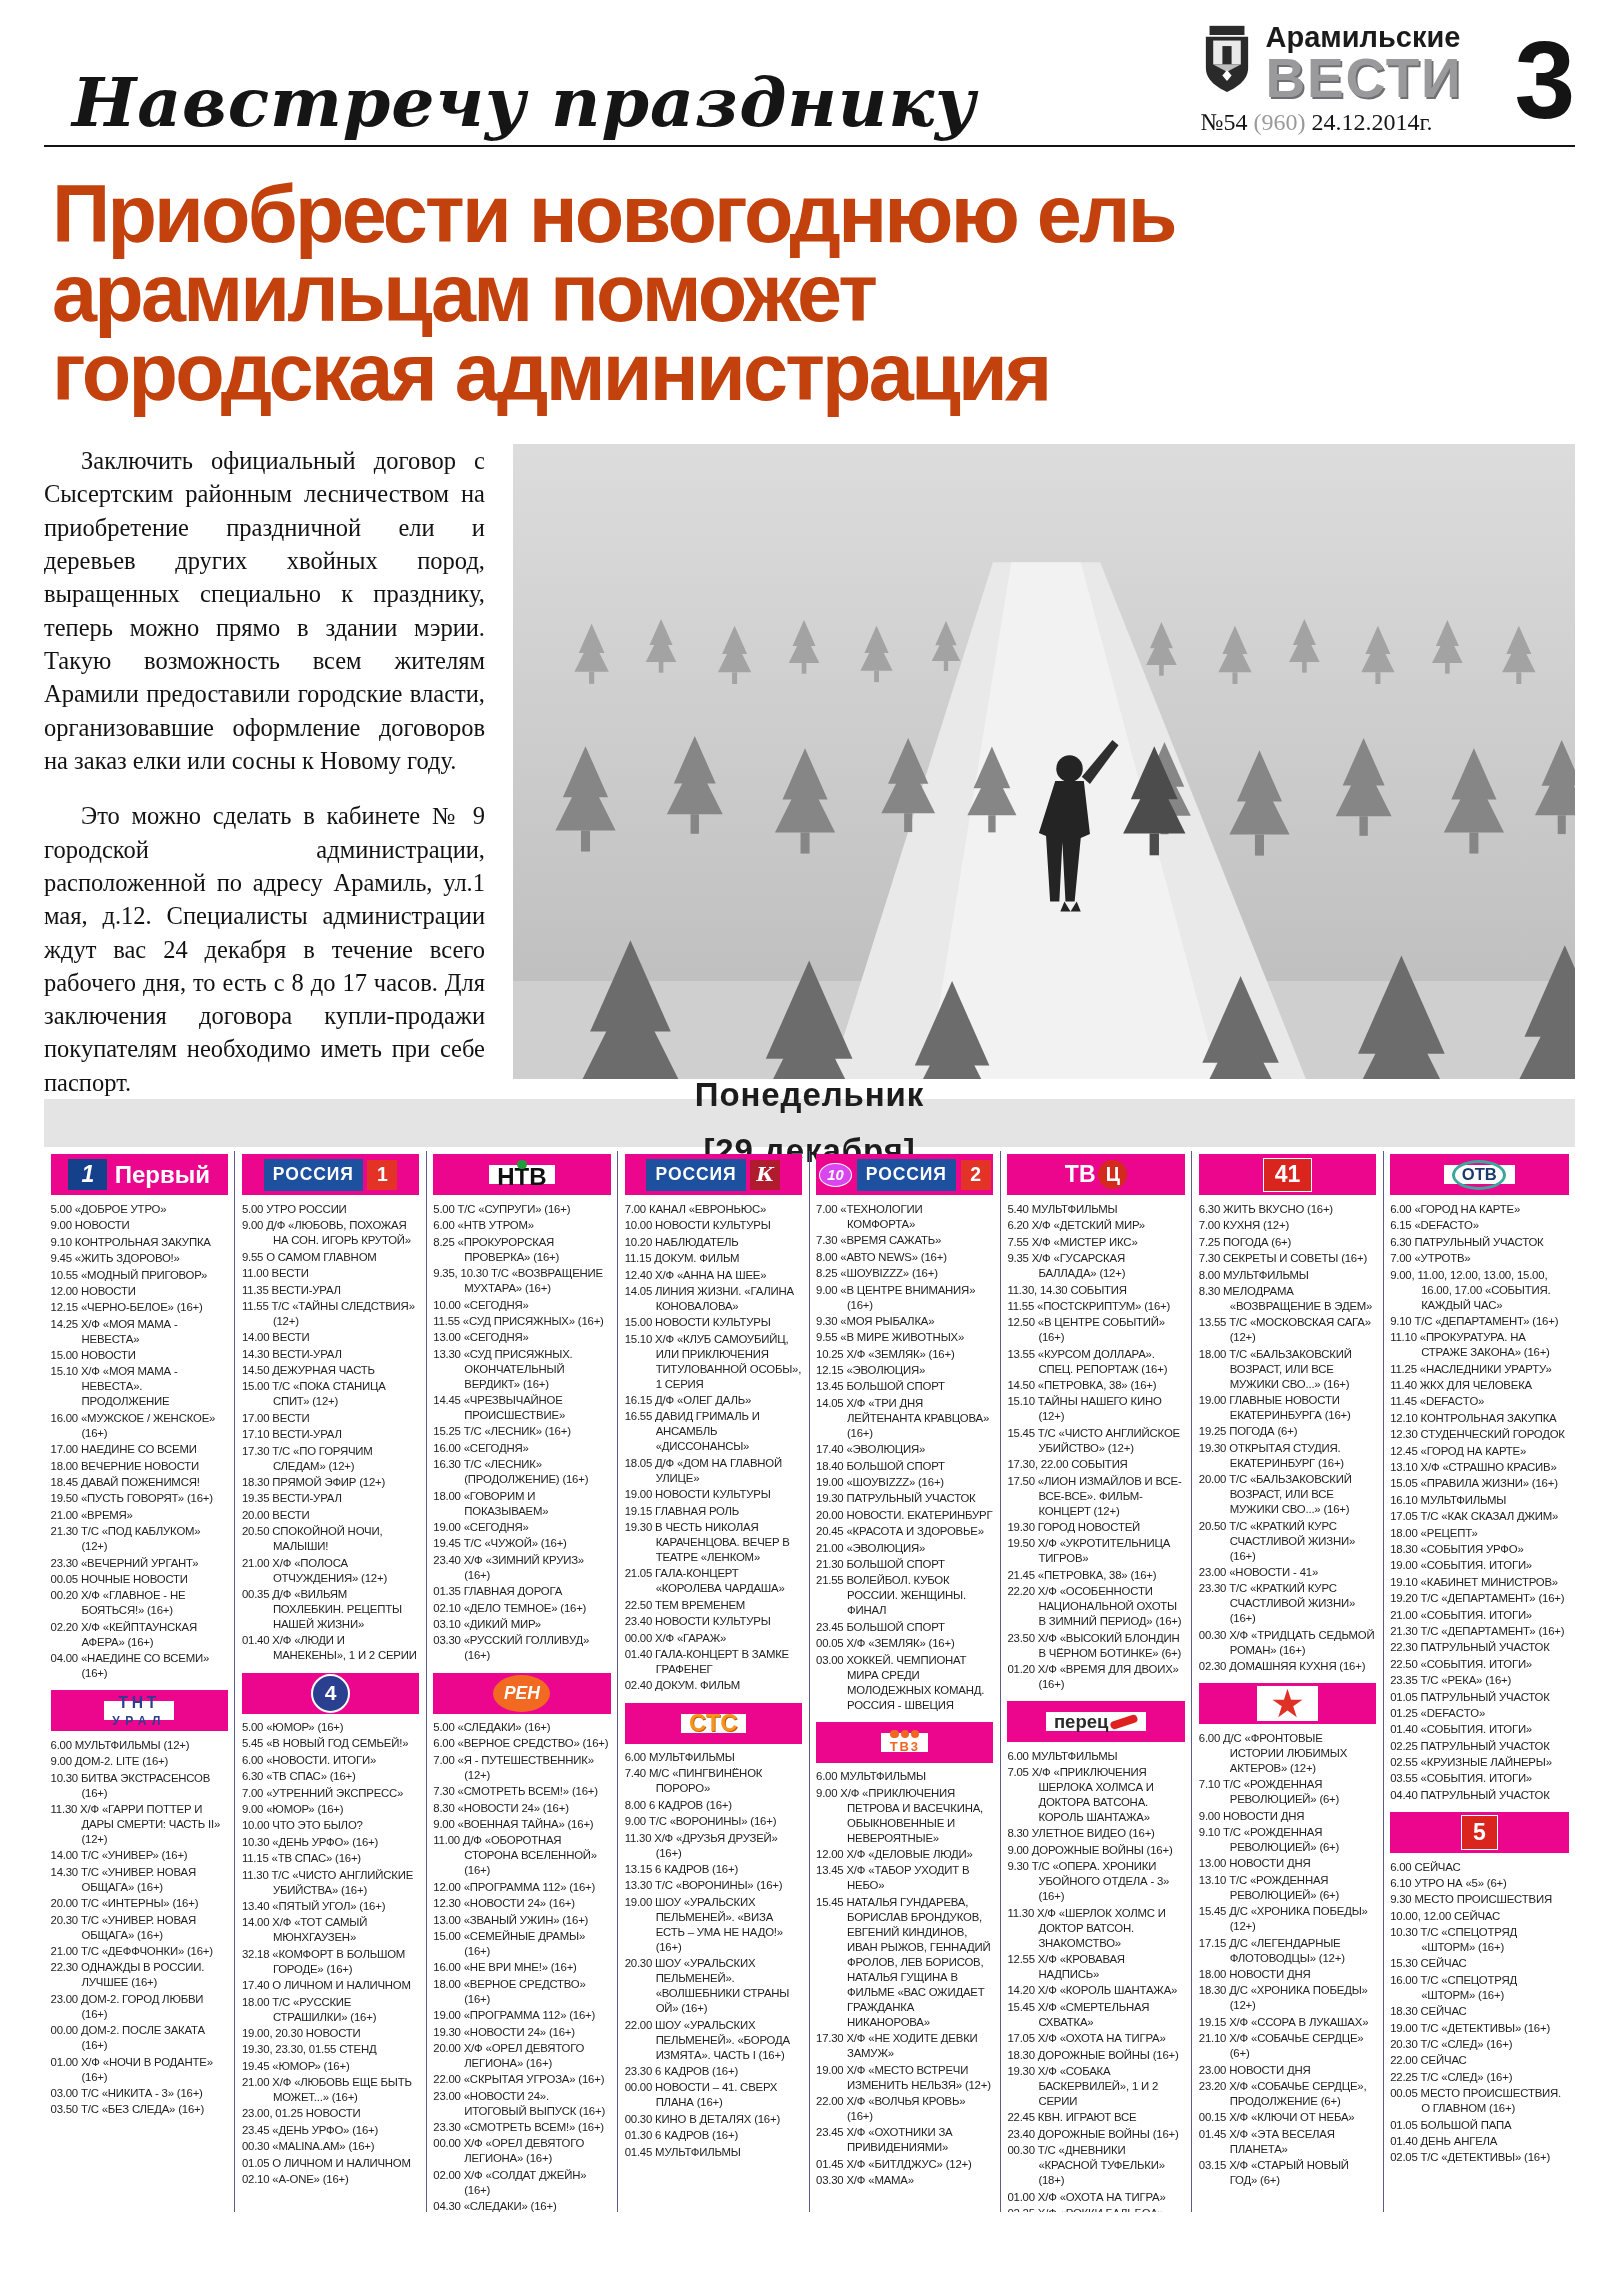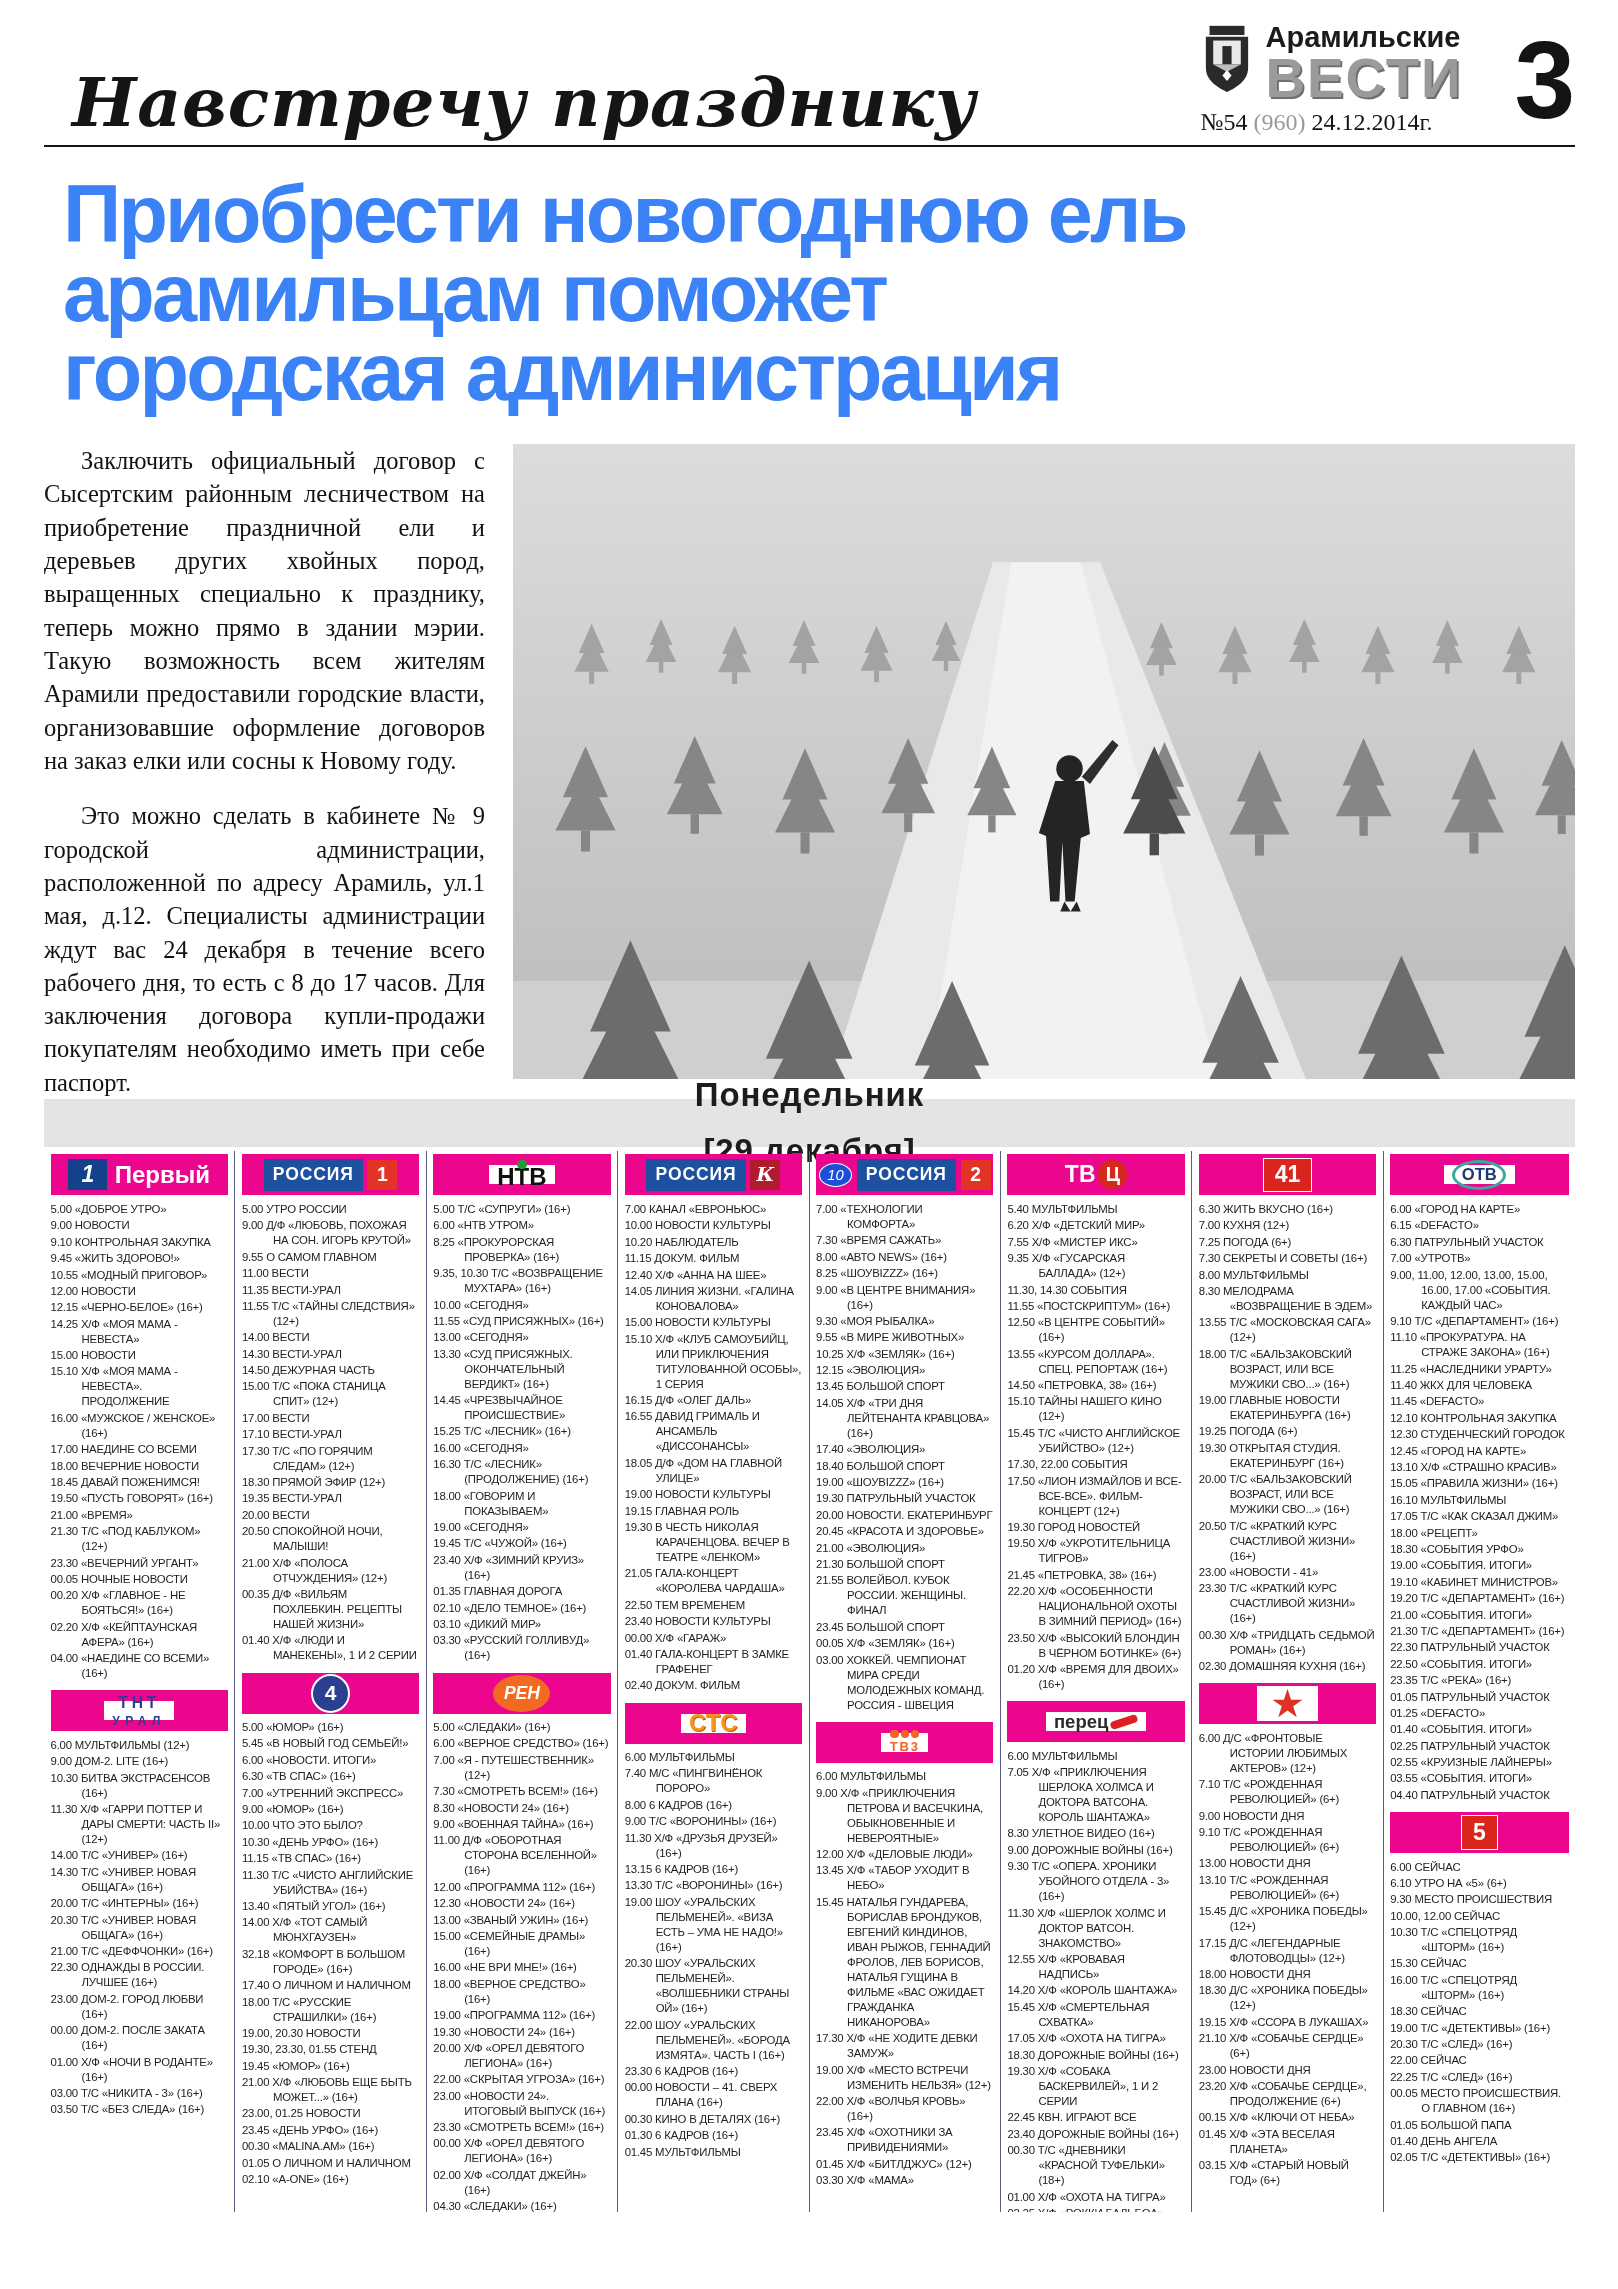--- a/index.html
+++ b/index.html
@@ -17,22 +17,22 @@
   .brand-row{display:flex;align-items:flex-start;gap:11px;}
   .crest{width:54px;height:68px;}
   .brand-names{display:flex;flex-direction:column;line-height:.95;}
   .brand-top{font-size:29px;font-weight:bold;color:#1b1b1b;}
   .brand-bottom{font-size:55px;font-weight:bold;color:#9a9a9c;letter-spacing:1.8px;
                 text-shadow:1.8px 1.8px 0 #6f6f71;}
   .issue-line{font-family:"Liberation Serif",serif;font-size:24px;margin-top:5.5px;color:#141414;}
   .issue-paren{color:#9a9a9c;}
   .pageno{font-size:109px;font-weight:bold;line-height:.8;color:#141414;}
   
-  .headline{margin:28px 0 0 19px;max-width:1163px;font-weight:bold;font-size:81px;
-            line-height:.97;letter-spacing:-2.8px;color:#3b82f6;}
+  .headline{margin:28px 0 0 8px;max-width:1163px;font-weight:bold;font-size:81px;
+            line-height:.97;letter-spacing:-2.8px;color:#c2410c;}
   
   .article-row{display:flex;gap:28px;margin-top:33px;height:635px;}
   .article-text{width:441px;flex:none;font-family:"Liberation Serif",serif;font-size:24.5px;
                 line-height:1.36;text-align:justify;color:#121212;}
   .article-text p{margin:0 0 22px;text-indent:37px;}
   .photo{flex:1;background:#cfcfcf;}
   .photo svg{display:block;width:100%;height:100%;}
   
   .guide-band{margin-top:20px;height:48px;background:#e4e4e4;display:flex;
               align-items:center;justify-content:center;gap:18.5px;flex-direction:column;}
@@ -53,22 +53,22 @@
   .logo-wrap{display:flex;align-items:center;gap:4.6px;height:100%;}
   .l-chip{background:#fff;height:19px;display:flex;align-items:center;gap:4.6px;
           padding:0 8.3px;}
   .l-pervyi{width:39px;height:31px;background:#15418c;color:#fff;font-weight:bold;
             font-style:italic;font-size:23px;display:flex;align-items:center;justify-content:center;}
   .l-ross{background:#1e50a0;color:#fff;font-weight:bold;font-size:17.5px;
           padding:5.5px 9.2px;letter-spacing:0.9px;}
   .l-sq{width:30px;height:30px;background:#e33226;color:#fff;font-weight:bold;font-size:19.4px;
         display:flex;align-items:center;justify-content:center;}
   .l-sq.dark{background:#b01c2e;font-family:"DejaVu Serif",serif;font-style:italic;}
-  .l-oval10{background:#1d4ed8;color:#fff;border:1.8px solid #fff;border-radius:50%;
-            padding:2.8px 7.4px;font-weight:normal;font-style:italic;font-size:14.8px;}
+  .l-oval10{background:#d946ef;color:#fff;border:1.8px solid #fff;border-radius:50%;
+            padding:2.8px 7.4px;font-weight:bold;font-style:italic;font-size:14.8px;}
   .l-ntv{color:#101010;font-weight:bold;font-size:24px;position:relative;padding-top:3.7px;}
   .l-ntv::after{content:"";position:absolute;top:0.9px;left:50%;margin-left:-4.6px;width:9.2px;
                 height:9.2px;border-radius:50%;background:#1f9d3a;}
   .l-tvc{color:#fff;font-weight:bold;font-size:23px;display:flex;align-items:center;gap:2.8px;}
   .l-tvc .c{background:#d42a1e;border-radius:50%;width:29px;height:29px;display:flex;
             align-items:center;justify-content:center;font-size:19.4px;}
   .l-box-red{background:#d9251d;color:#fff;font-weight:bold;font-size:23px;
              padding:2.8px 11px;border:1.8px solid #fff;}
   .l-otv{border:3.7px solid #3aa99a;border-radius:50%;color:#1b3a6b;font-weight:bold;
          font-size:16.6px;padding:1.8px 6.5px;}

